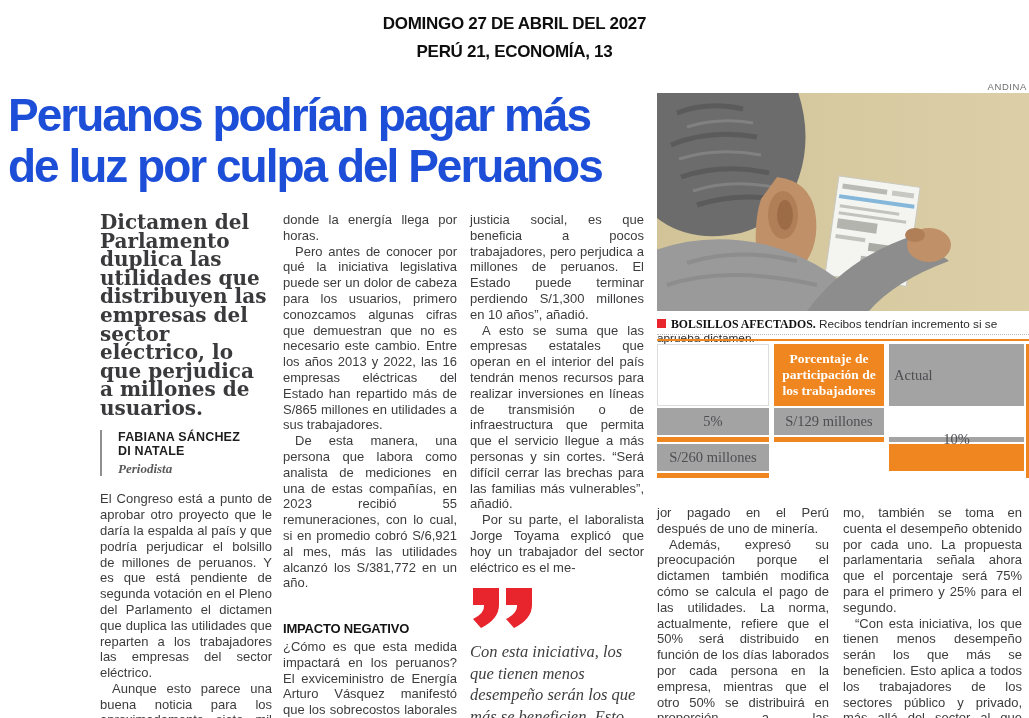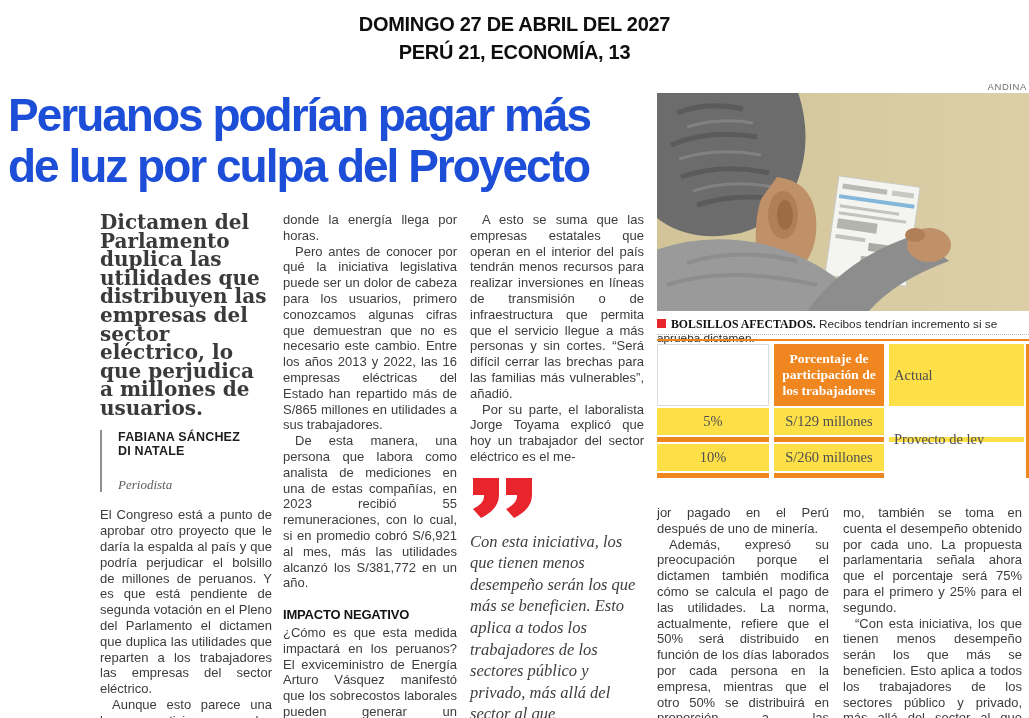--- a/index.html
+++ b/index.html
@@ -1,45 +1,45 @@
 <!DOCTYPE html>
 <html><head>
 <meta charset="utf-8">
 <style>
   html,body{margin:0;padding:0;background:#ffffff;}
   #page{position:relative;width:1029px;height:718px;background:#fff;overflow:hidden;
         font-family:"Liberation Sans",sans-serif;color:#3c3c3e;}
 
   
   .kicker{position:absolute;top:10px;left:0;width:100%;text-align:center;
-          font-weight:700;font-size:20px;line-height:28px;color:#0e0e0e;letter-spacing:-0.3px;}
+          font-weight:700;font-size:17px;line-height:28px;color:#0e0e0e;letter-spacing:-0.3px;}
 
   
   .headline{position:absolute;left:8px;top:90px;width:655px;color:#1d4ed8;
             font-weight:700;font-size:46px;line-height:51px;letter-spacing:-2px;}
   .headline div{white-space:nowrap;}
 
   
   .col{position:absolute;text-align:justify;font-size:13px;line-height:15.8px;color:#3c3c3e;}
   .col p{margin:0;}
   .col p.ind{text-indent:12px;}
   #col1{left:100px;top:213px;width:172px;}
   #col2{left:283px;top:212px;width:174px;}
   #col3{left:470px;top:212px;width:174px;}
   #col4{left:657px;top:505px;width:172px;}
   #col5{left:843px;top:505px;width:179px;}
 
   .standfirst{font-family:"DejaVu Serif",serif;font-weight:700;font-size:20px;
               line-height:18.6px;color:#3a3a3c;text-align:left;}
   .byline{margin-top:12px;border-left:2px solid #8f8f8f;padding-left:16px;}
   .byline .name{font-weight:700;font-size:12.5px;line-height:14.5px;color:#1d1d1d;letter-spacing:.2px;}
-  .byline .role{font-family:"Liberation Serif",serif;font-style:italic;font-size:13px;color:#5a5a5a;margin-top:18px;}
+  .byline .role{font-family:"Liberation Serif",serif;font-style:italic;font-size:13px;color:#5a5a5a;margin-top:2px;font-weight:bold;}
   .bodytext{margin-top:15px;}
 
-  .subhead{font-weight:700;color:#141414;margin-top:16px;margin-bottom:2px;font-size:13px;letter-spacing:-0.2px;text-align:left;}
+  .subhead{font-weight:700;color:#141414;margin-top:30px;margin-bottom:2px;font-size:13px;letter-spacing:-0.2px;text-align:left;}
 
   
   .pullquote{margin-top:13px;text-align:left;}
   .pq-text{font-family:"Liberation Serif",serif;font-style:italic;font-size:16.5px;
            line-height:21.6px;color:#3e3e40;margin-top:9px;}
 
   
   .photo-credit{position:absolute;top:81px;left:657px;width:370px;text-align:right;
                 font-size:9.5px;color:#6f6f6f;letter-spacing:.6px;}
   .photo{position:absolute;left:657px;top:93px;width:372px;height:218px;}
@@ -50,39 +50,39 @@
 
   
   .utable{position:absolute;left:657px;top:339px;width:372px;font-family:Liberation Serif, serif;}
   .utable .topline{height:2px;background:#F0861F;}
   .tgrid-wrap{border-right:3px solid #F0861F;padding-right:2px;margin-top:3px;}
   .tgrid{display:grid;grid-template-columns:112px 110px 135px;column-gap:5px;
          grid-template-rows:62px 27px 5px 27px 5px;row-gap:2px;}
   .hblank{background:#fff;border:1px solid #dcdcdc;}
   .hcell{background:#F0861F;color:#fff;font-weight:700;font-size:13.5px;line-height:16px;
          display:flex;align-items:center;justify-content:center;text-align:center;padding:2px 5px;box-sizing:border-box;}
-  .dcell{background:#fde047;color:#4e4e52;font-size:14.5px;display:flex;align-items:center;box-sizing:border-box;}
+  .dcell{background:#a3a3a3;color:#4e4e52;font-size:14.5px;display:flex;align-items:center;box-sizing:border-box;}
   .dcell.l{justify-content:flex-start;padding-left:5px;}
   .dcell.c{justify-content:center;}
   .sep-w{background:#fff;}
   .sep-o{background:#F0861F;}
 </style>
 </head>
 <body>
 
 <div id="page">
 
   <div class="kicker">
     <div>DOMINGO 27 DE ABRIL DEL 2027</div>
     <div>PERÚ 21, ECONOMÍA, 13</div>
   </div>
 
   <div class="headline">
     <div>Peruanos podrían pagar más</div>
-    <div>de luz por culpa del Proyecto</div>
+    <div>de luz por culpa del Peruanos</div>
   </div>
 
   <div class="photo-credit">ANDINA</div>
 
   <div class="photo">
     <svg width="372" height="218" viewBox="0 0 372 218">
       <defs>
         <linearGradient id="wall" x1="0" y1="0" x2="1" y2="0">
           <stop offset="0" stop-color="#D2C498"></stop>
           <stop offset="1" stop-color="#DCCFA8"></stop>
@@ -136,21 +136,20 @@
         <div class="hcell">Porcentaje de participación de los trabajadores</div>
 
         <div class="dcell l">Actual</div>
         <div class="dcell c">5%</div>
         <div class="dcell c">S/129 millones</div>
 
         <div class="sep-w"></div>
         <div class="sep-o"></div>
         <div class="sep-o"></div>
 
-        <div class="dcell l">Proyecto de ley</div>
         <div class="dcell c">10%</div>
         <div class="dcell c">S/260 millones</div>
 
         <div class="sep-w"></div>
         <div class="sep-o"></div>
         <div class="sep-o"></div>
       </div>
     </div>
   </div>
 
@@ -170,20 +169,21 @@
   <div class="col" id="col2">
     <p>donde la energía llega por horas.</p>
     <p class="ind">Pero antes de conocer por qué la iniciativa legislativa puede ser un dolor de cabeza para los usuarios, primero conozcamos algunas cifras que demuestran que no es necesario este cambio. Entre los años 2013 y 2022, las 16 empresas eléctricas del Estado han repartido más de S/865 millones en utilidades a sus trabajadores.</p>
     <p class="ind">De esta manera, una persona que labora como analista de mediciones en una de estas compañías, en 2023 recibió 55 remuneraciones, con lo cual, si en promedio cobró S/6,921 al mes, más las utilidades alcanzó los S/381,772 en un año.</p>
     <div class="subhead">IMPACTO NEGATIVO</div>
     <p>¿Cómo es que esta medida impactará en los peruanos? El exviceministro de Energía Arturo Vásquez manifestó que los sobrecostos laborales pueden generar un incremento de electricidad de 4%. De esta manera, si hoy un peruano paga S/100 mensuales por consumo eléctrico, ahora tendría que desembolsar S/104.</p>
 
   </div>
 
   <div class="col" id="col3">
+    <p>justicia social, es que beneficia a pocos trabajadores, pero perjudica a millones de peruanos. El Estado puede terminar perdiendo S/1,300 millones en 10 años”, añadió.</p>
     <p class="ind">A esto se suma que las empresas estatales que operan en el interior del país tendrán menos recursos para realizar inversiones en líneas de transmisión o de infraestructura que permita que el servicio llegue a más personas y sin cortes. “Será difícil cerrar las brechas para las familias más vulnerables”, añadió.</p>
     <p class="ind">Por su parte, el laboralista Jorge Toyama explicó que hoy un trabajador del sector eléctrico es el me-</p>
     <div class="pullquote">
       <svg width="66" height="40" viewBox="0 0 66 40">
         <path d="M3 0 H29 V17 Q29 31 11 40 L3 31 Q15 25 14 17 H3 Z" fill="#E8252C"></path>
         <path d="M36 0 H62 V17 Q62 31 44 40 L36 31 Q48 25 47 17 H36 Z" fill="#E8252C"></path>
       </svg>
       <div class="pq-text">Con esta iniciativa, los que tienen menos desempeño serán los que más se beneficien. Esto aplica a todos los trabajadores de los sectores público y privado, más allá del sector al que pertenecen”.</div>
     </div>
   </div>

